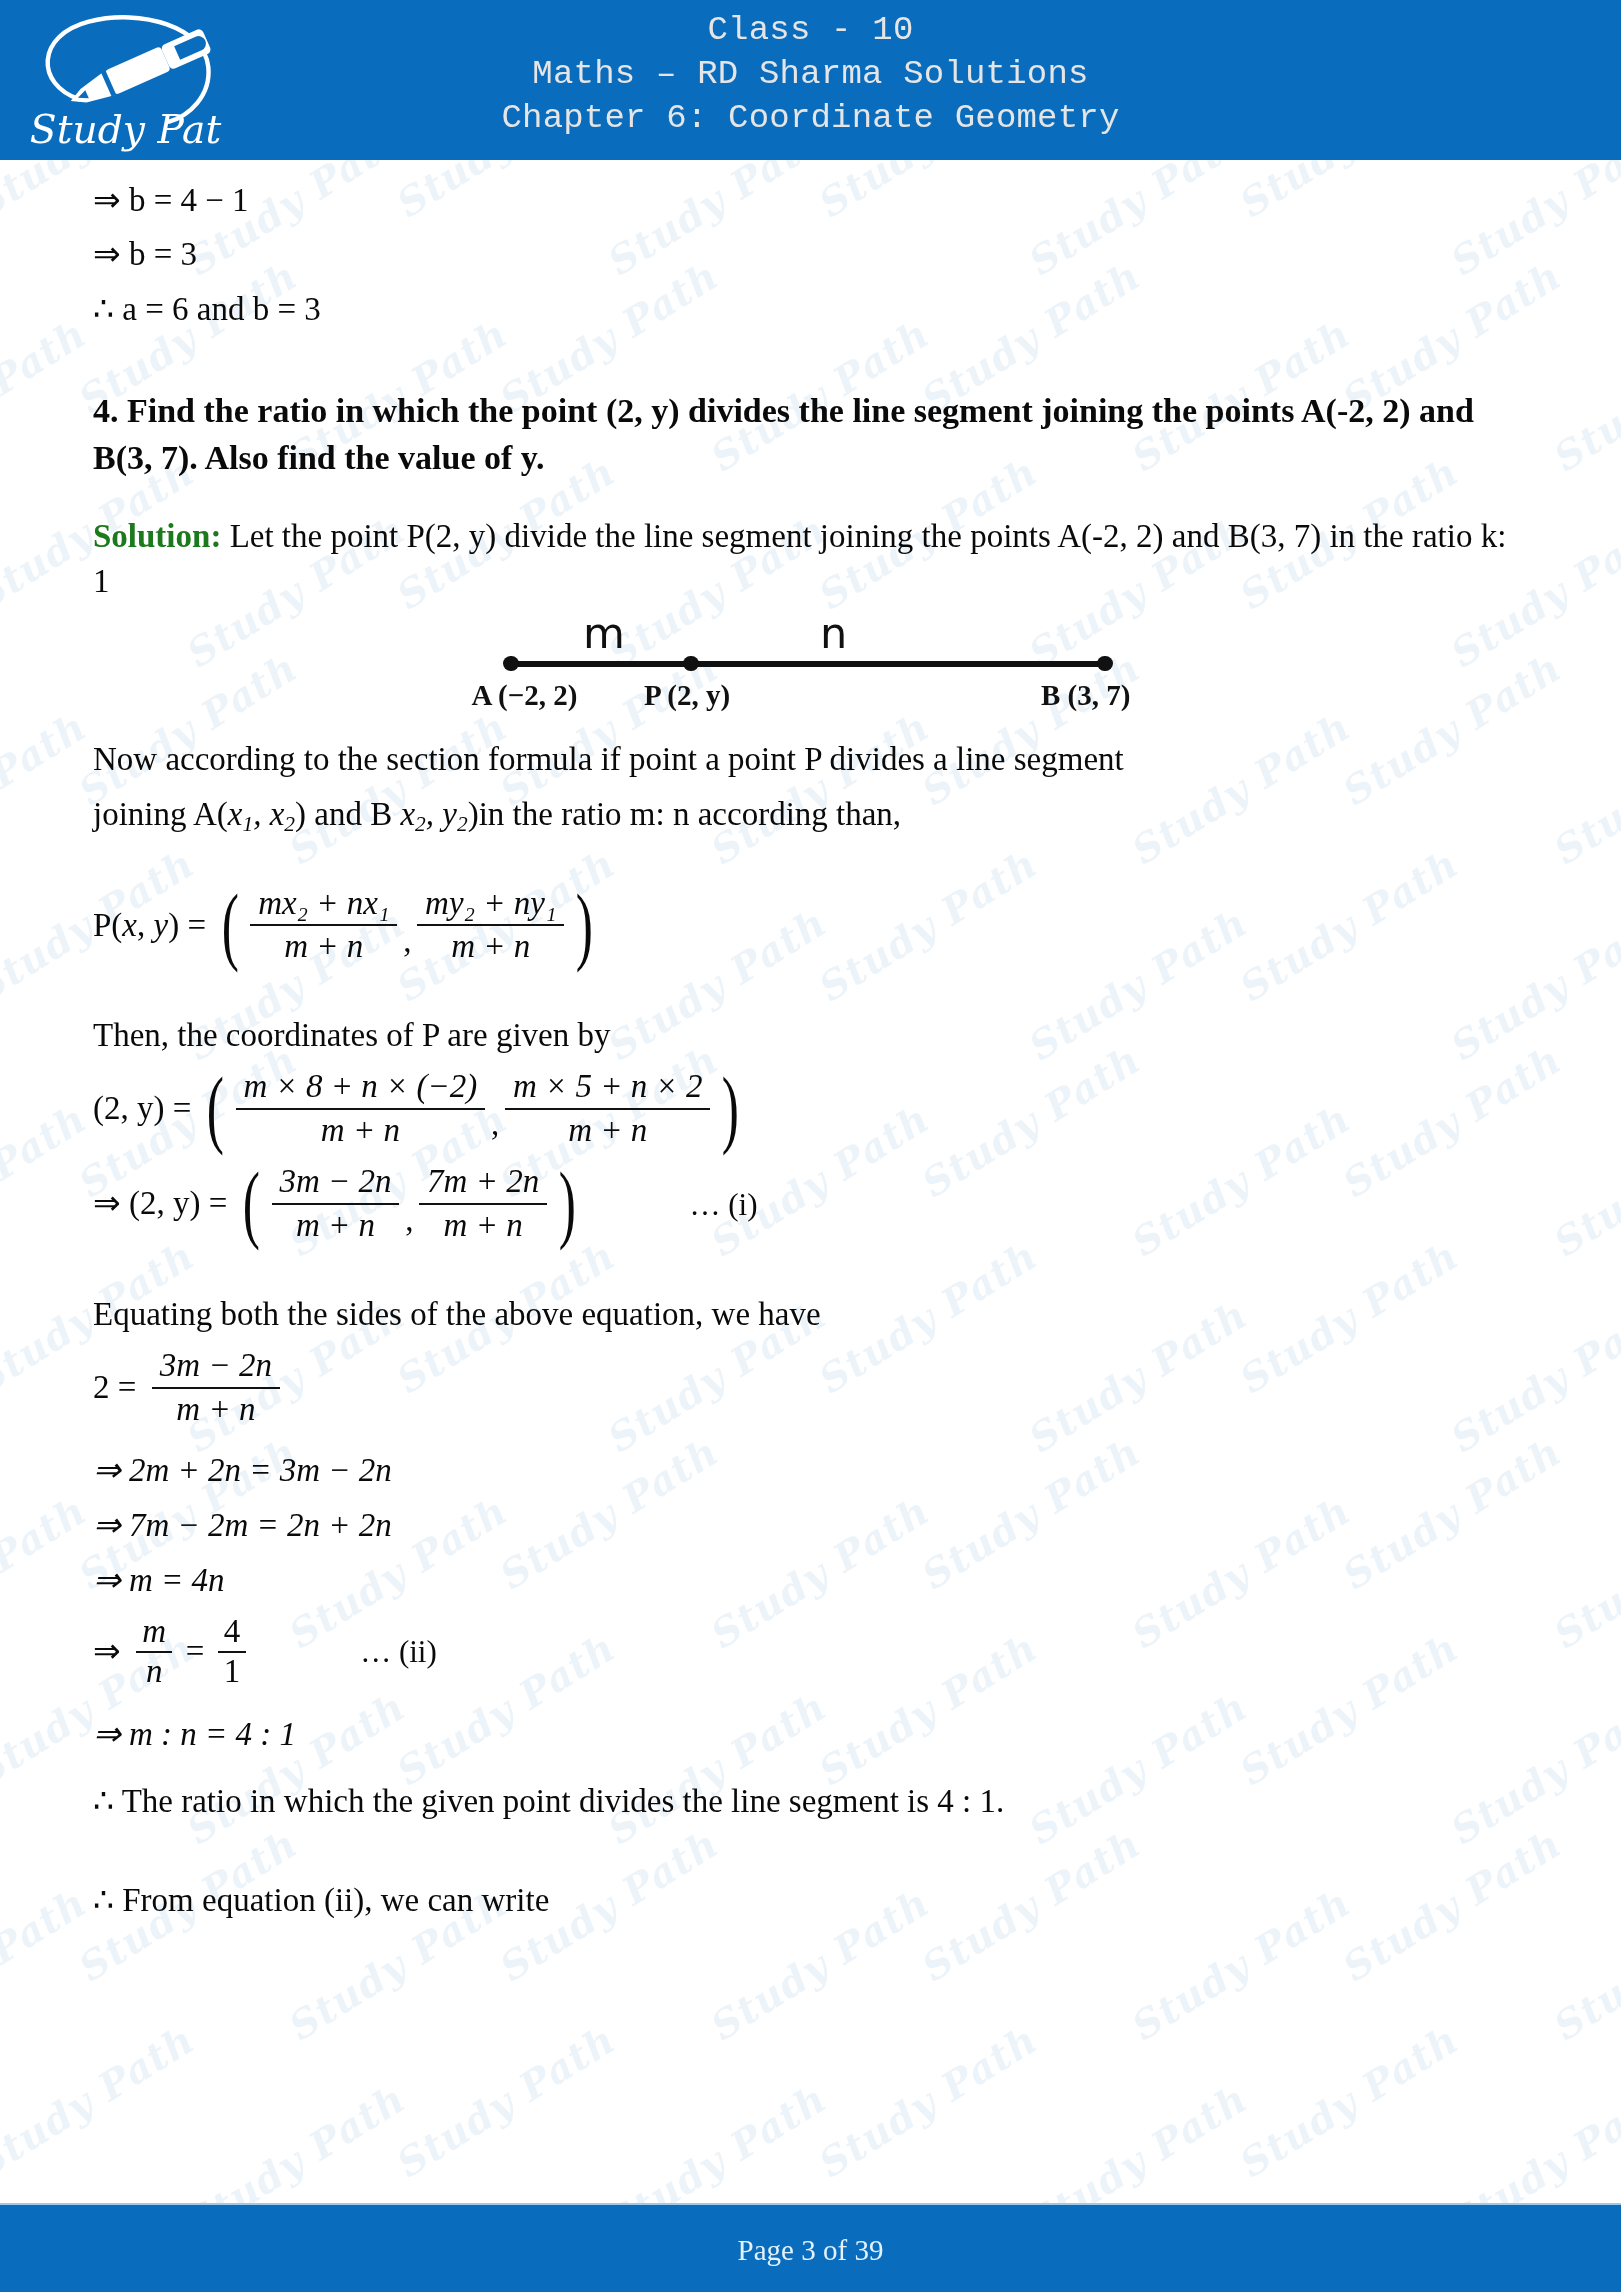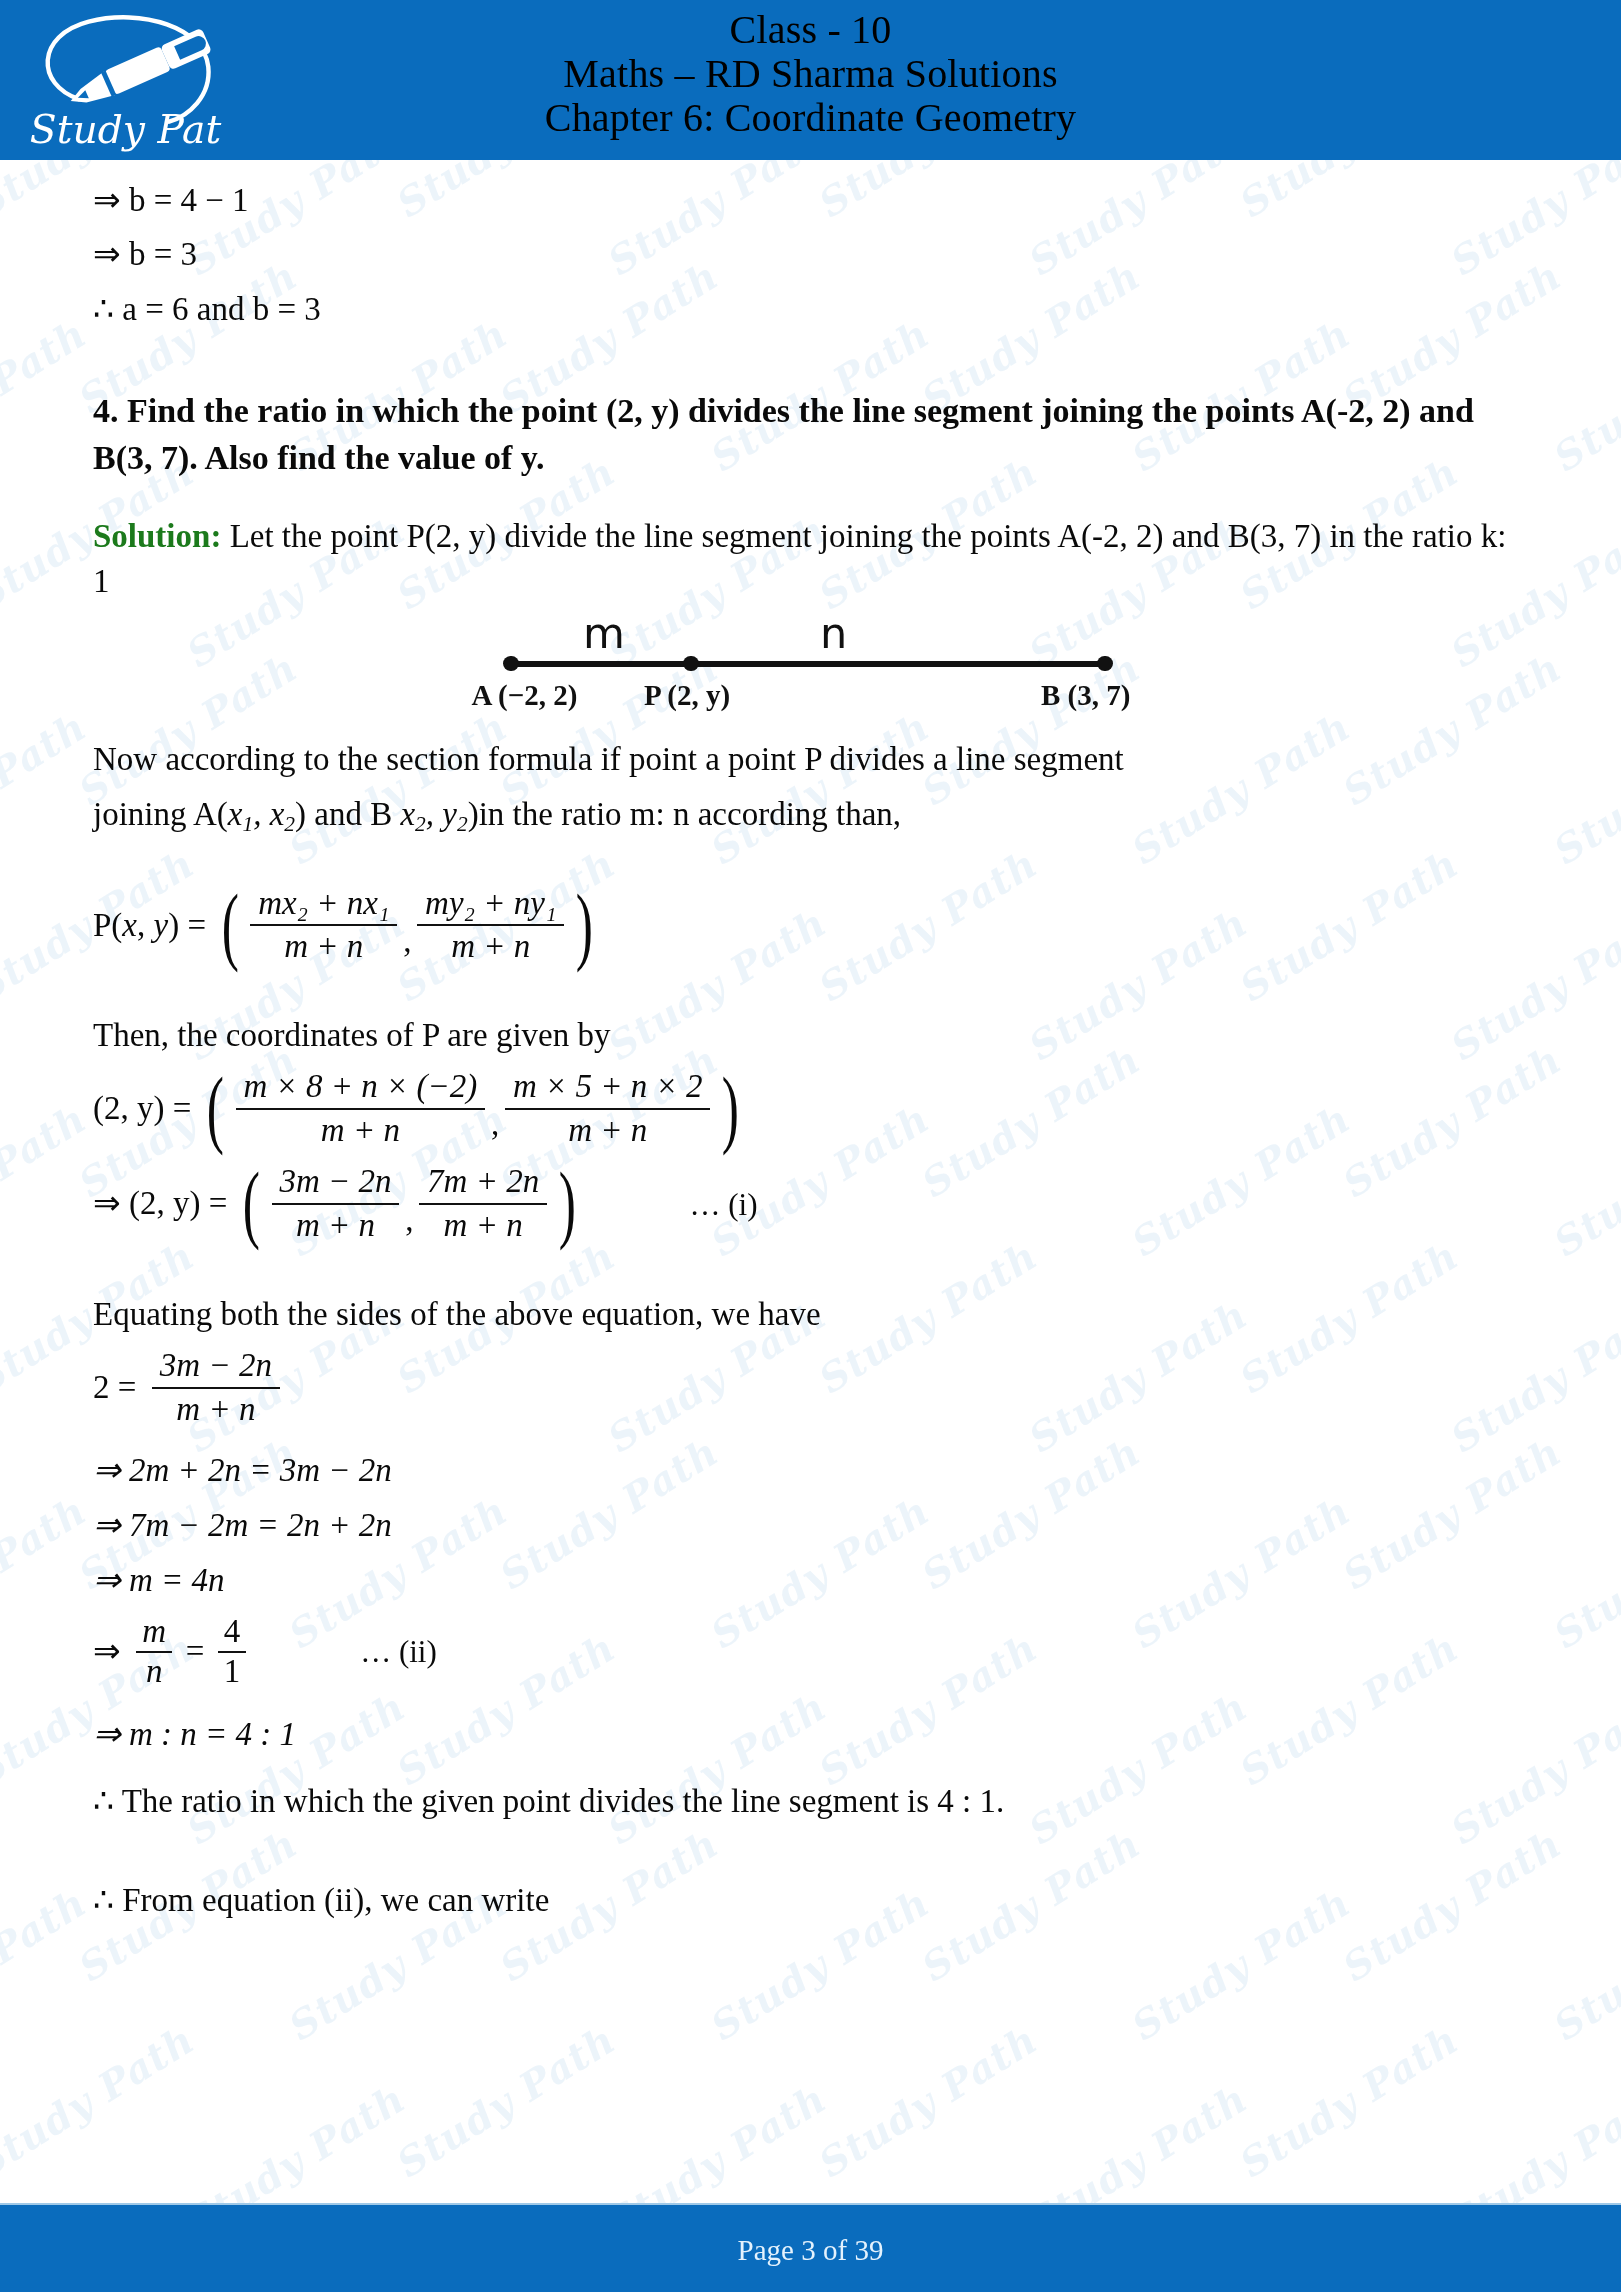--- a/index.html
+++ b/index.html
@@ -45,24 +45,24 @@
     width:201px; height:152px;
   }
   #logo-block svg{ display:block; }
   #header-titles{
     position:absolute; left:0; top:0; width:100%;
     text-align:center;
     color:#ddf0ff;
     padding-top:7.8px;
   }
   .hdr-line{
-    font-family:Liberation Serif, serif;
-    font-size:40px;
+    font-family:Liberation Mono, monospace;
+    font-size:34px;
     line-height:44px;
-    color:#000000;
+    color:#e5e5e5;
     letter-spacing:0.2px;
   }
 
   
   #content{
     position:absolute;
     left:0; top:160px;
     width:1621px;
     height:2043px;
     z-index:2;

